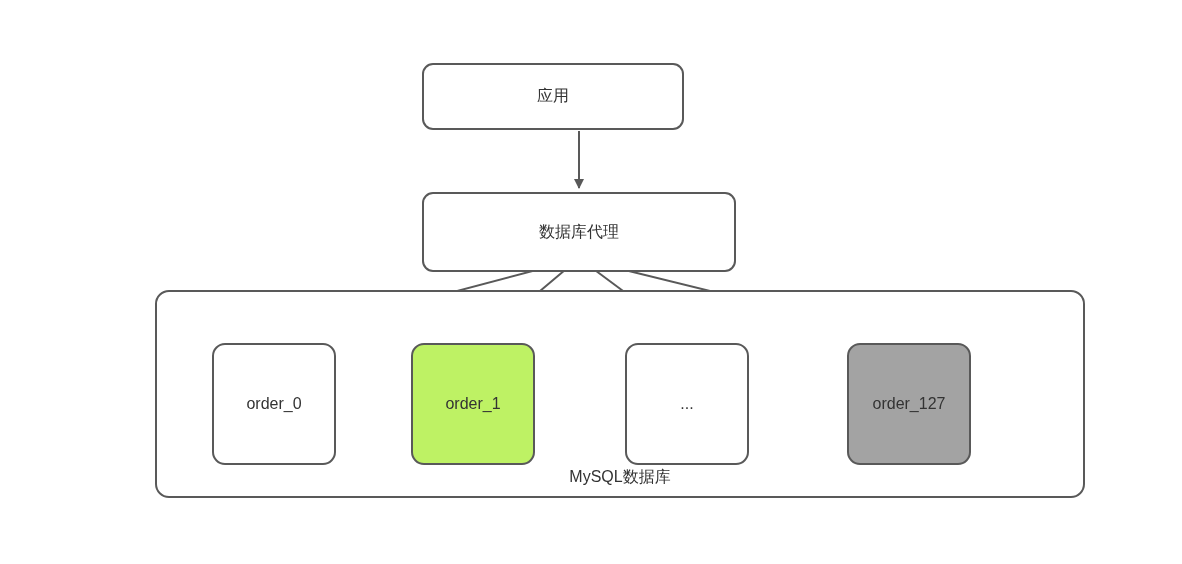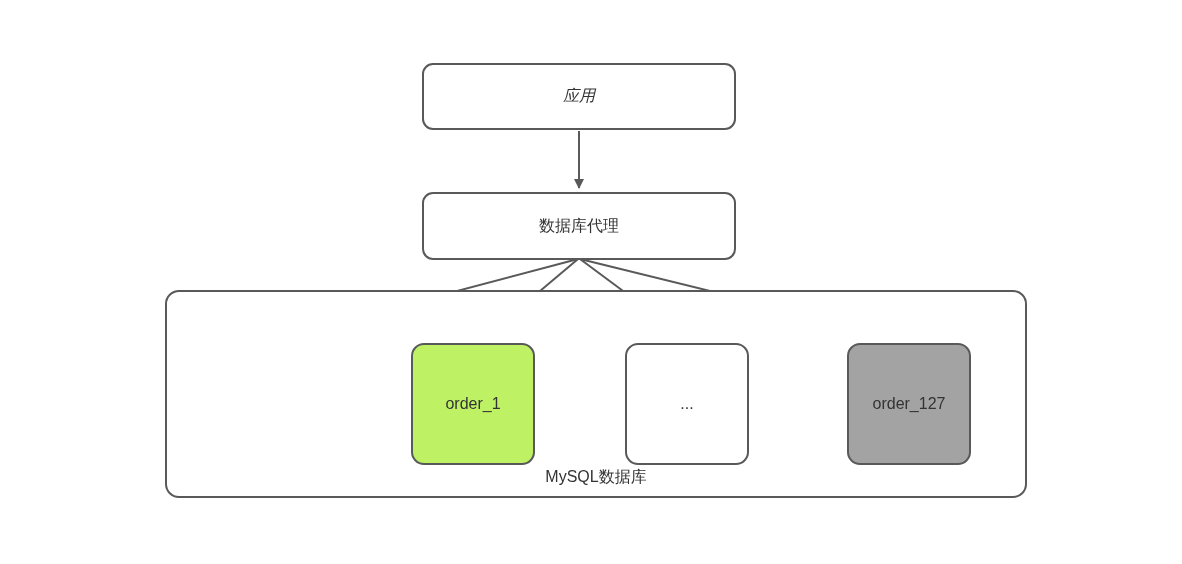--- a/index.html
+++ b/index.html
@@ -24,34 +24,33 @@
     display: flex;
     align-items: center;
     justify-content: center;
     font-size: 16px;
   }
   .pill {
     border-radius: 11px;
   }
   .node-app {
     left: 422px; top: 63px;
-    width: 314px; height: 67px; font-style: italic;
+    width: 262px; height: 67px;
   }
   .node-proxy {
     left: 422px; top: 192px;
-    width: 314px; height: 68px;
+    width: 314px; height: 80px;
   }
   .container-box {
     left: 155px; top: 290px;
-    width: 862px; height: 208px;
+    width: 930px; height: 208px;
     border-radius: 14px;
     align-items: flex-end;
     justify-content: center;
     padding-bottom: 8px;
-    margin-left: 10px;
   }
   .container-label {
     font-size: 16px;
     color: #333333;
   }
   .shard {
     top: 343px;
     width: 124px; height: 122px;
     border-radius: 13px;
     font-size: 16px;
@@ -95,20 +94,23 @@
   </div>
 
   <div class="node pill node-proxy" style="border-color: rgb(89, 89, 89); color: rgb(51, 51, 51);">
     <span>数据库代理</span>
   </div>
 
   <div class="node container-box" style="border-color: rgb(89, 89, 89); color: rgb(51, 51, 51);">
     <span class="container-label">MySQL数据库</span>
   </div>
 
+  <div class="node shard shard-0" style="border-color: rgb(89, 89, 89); color: rgb(51, 51, 51); background: rgb(255, 255, 255);">
+    <span>order_0</span>
+  </div>
 
   <div class="node shard shard-1" style="border-color: rgb(89, 89, 89); color: rgb(51, 51, 51); background: #bef264;">
     <span>order_1</span>
   </div>
 
   <div class="node shard shard-2" style="border-color: rgb(89, 89, 89); color: rgb(51, 51, 51); background: rgb(255, 255, 255);">
     <span>...</span>
   </div>
 
   <div class="node shard shard-3" style="border-color: rgb(89, 89, 89); color: rgb(51, 51, 51); background: #a3a3a3;">

